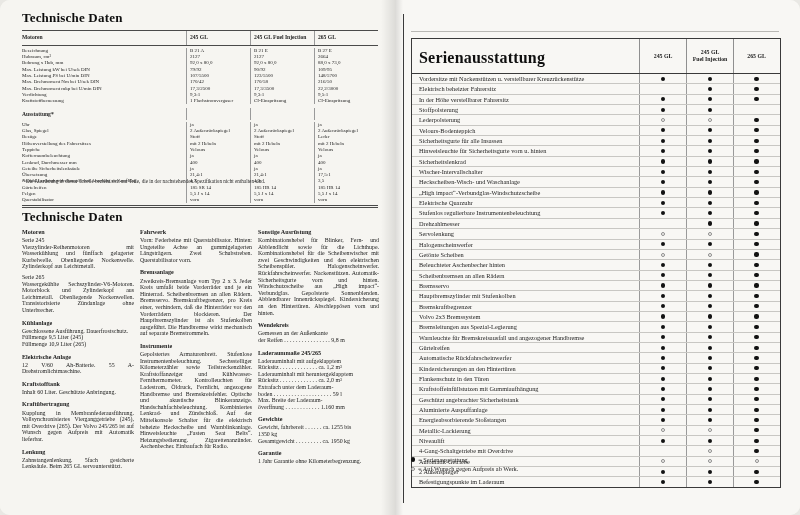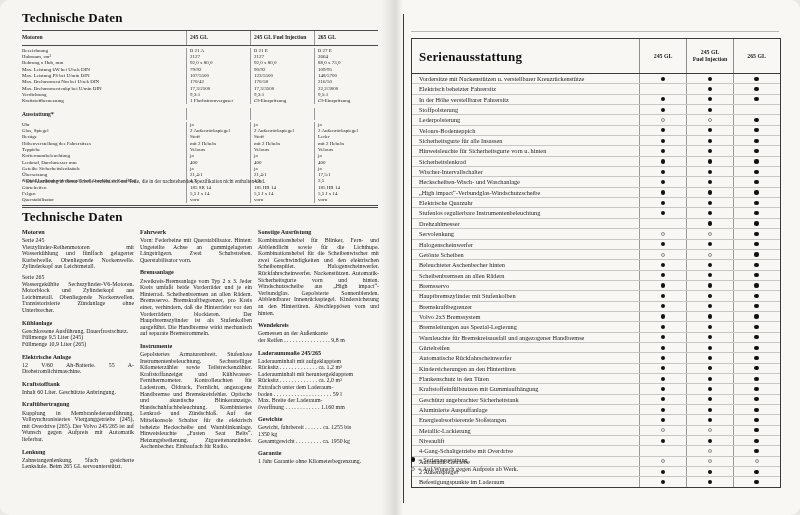--- a/index.html
+++ b/index.html
@@ -36,21 +36,21 @@
   #detail-col-1{left:140px;width:112px;}
   #detail-col-2{left:258px;width:121px;}
   .block{margin-bottom:6px;}
   .block-heading{font-weight:bold;font-size:6.1px;margin-bottom:1.5px;}
   .para{margin:0 0 4px 0;white-space:pre-line;text-align:justify;}
 
   
   .feat-topline{position:absolute;left:16px;top:31px;width:368px;height:1px;background:#b9b8b4;}
   .feat-table{position:absolute;left:16px;top:38px;width:368px;border:1px solid #3a3a3a;}
   .feat-header{display:grid;grid-template-columns:227px 47px 47px 46px;height:34px;border-bottom:1px solid #3a3a3a;}
-  .feat-title{font-size:13px;font-weight:bold;color:#0f0f0f;padding:10px 0 0 7px;letter-spacing:.2px;}
+  .feat-title{font-size:16px;font-weight:bold;color:#0f0f0f;padding:10px 0 0 7px;letter-spacing:.2px;}
   .feat-colhead{font-size:5.8px;font-weight:bold;text-align:center;display:flex;align-items:center;justify-content:center;
                 border-left:1px solid #8f8f8f;white-space:pre-line;line-height:6.6px;}
   .feat-row{display:grid;grid-template-columns:227px 47px 47px 46px;height:9.35px;border-bottom:0.5px solid #c8c7c3;}
   .feat-row:last-child{border-bottom:none;}
   .feat-label{font-size:6.3px;line-height:9.35px;padding-left:7px;white-space:nowrap;overflow:hidden;color:#242424;}
   .feat-cell{border-left:1px solid #9a9a9a;display:flex;align-items:center;justify-content:center;}
   .dot{width:4.2px;height:4.2px;border-radius:50%;background:#121212;}
   .circle{width:4px;height:4px;border-radius:50%;border:0.8px solid #8d8d8d;box-sizing:border-box;background:transparent;}
   .legend{position:absolute;left:16px;top:455px;font-size:6.3px;line-height:9px;color:#242424;}
   .legend-line{display:flex;align-items:center;}

